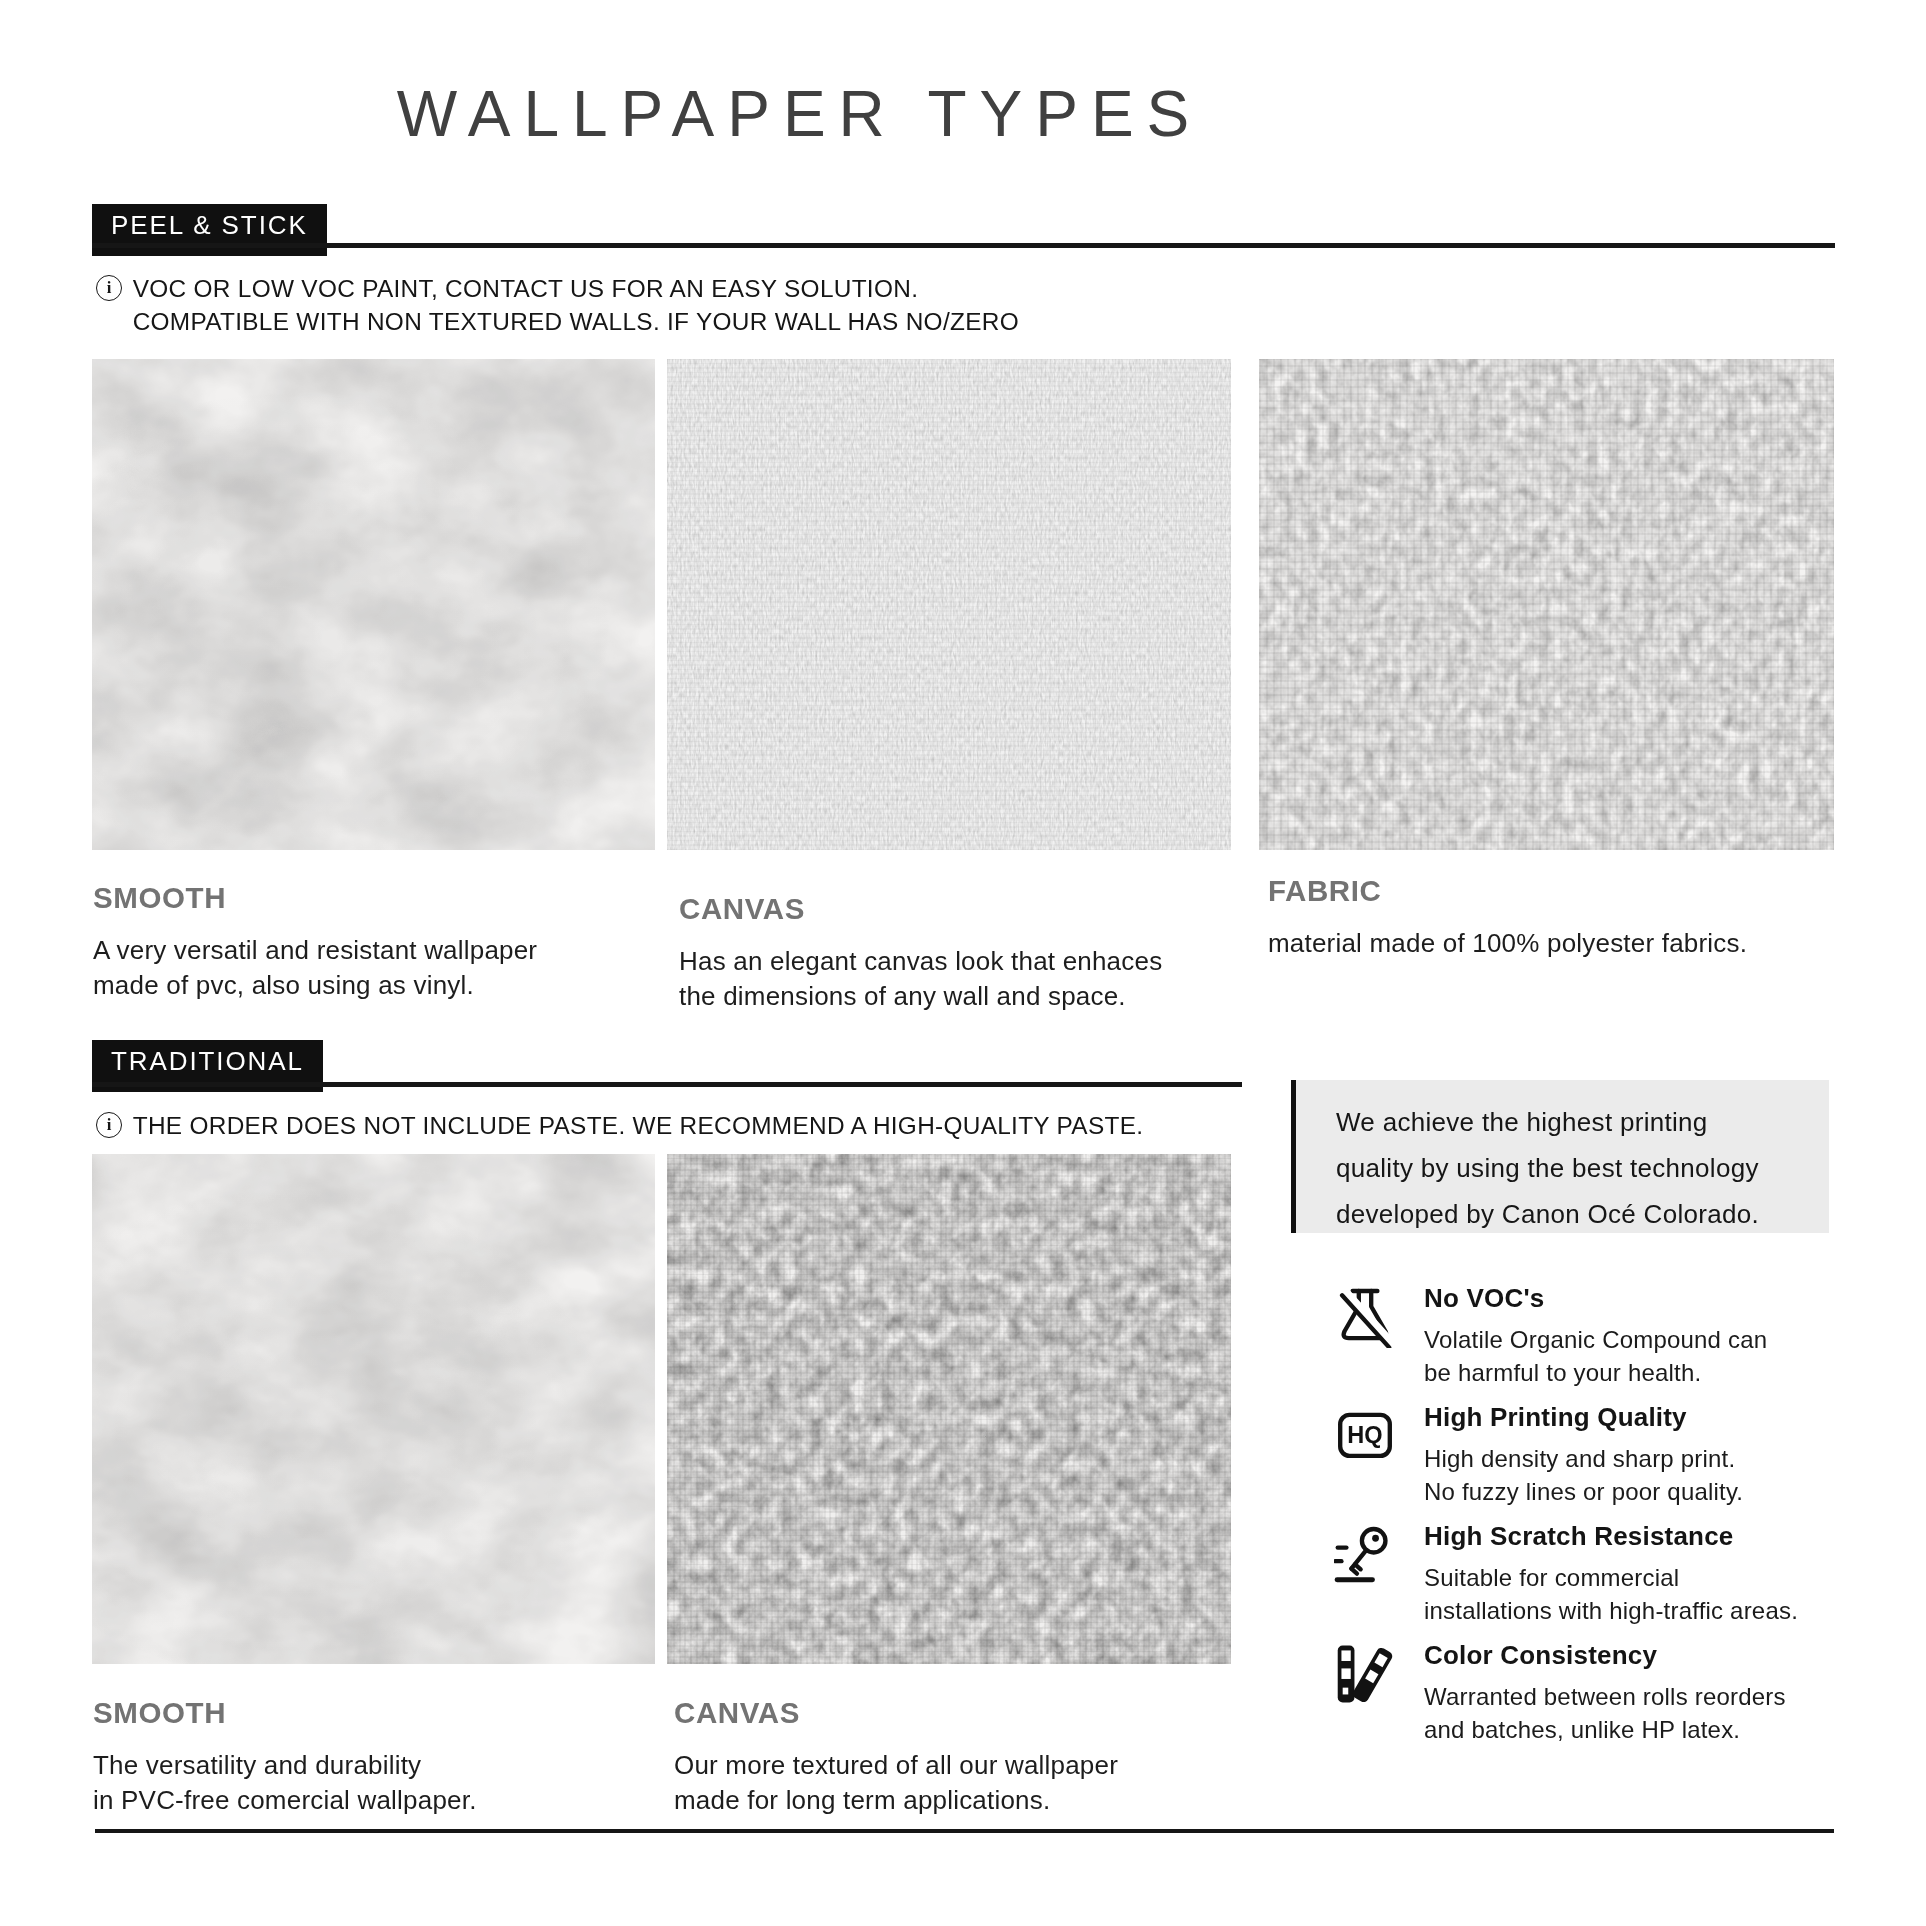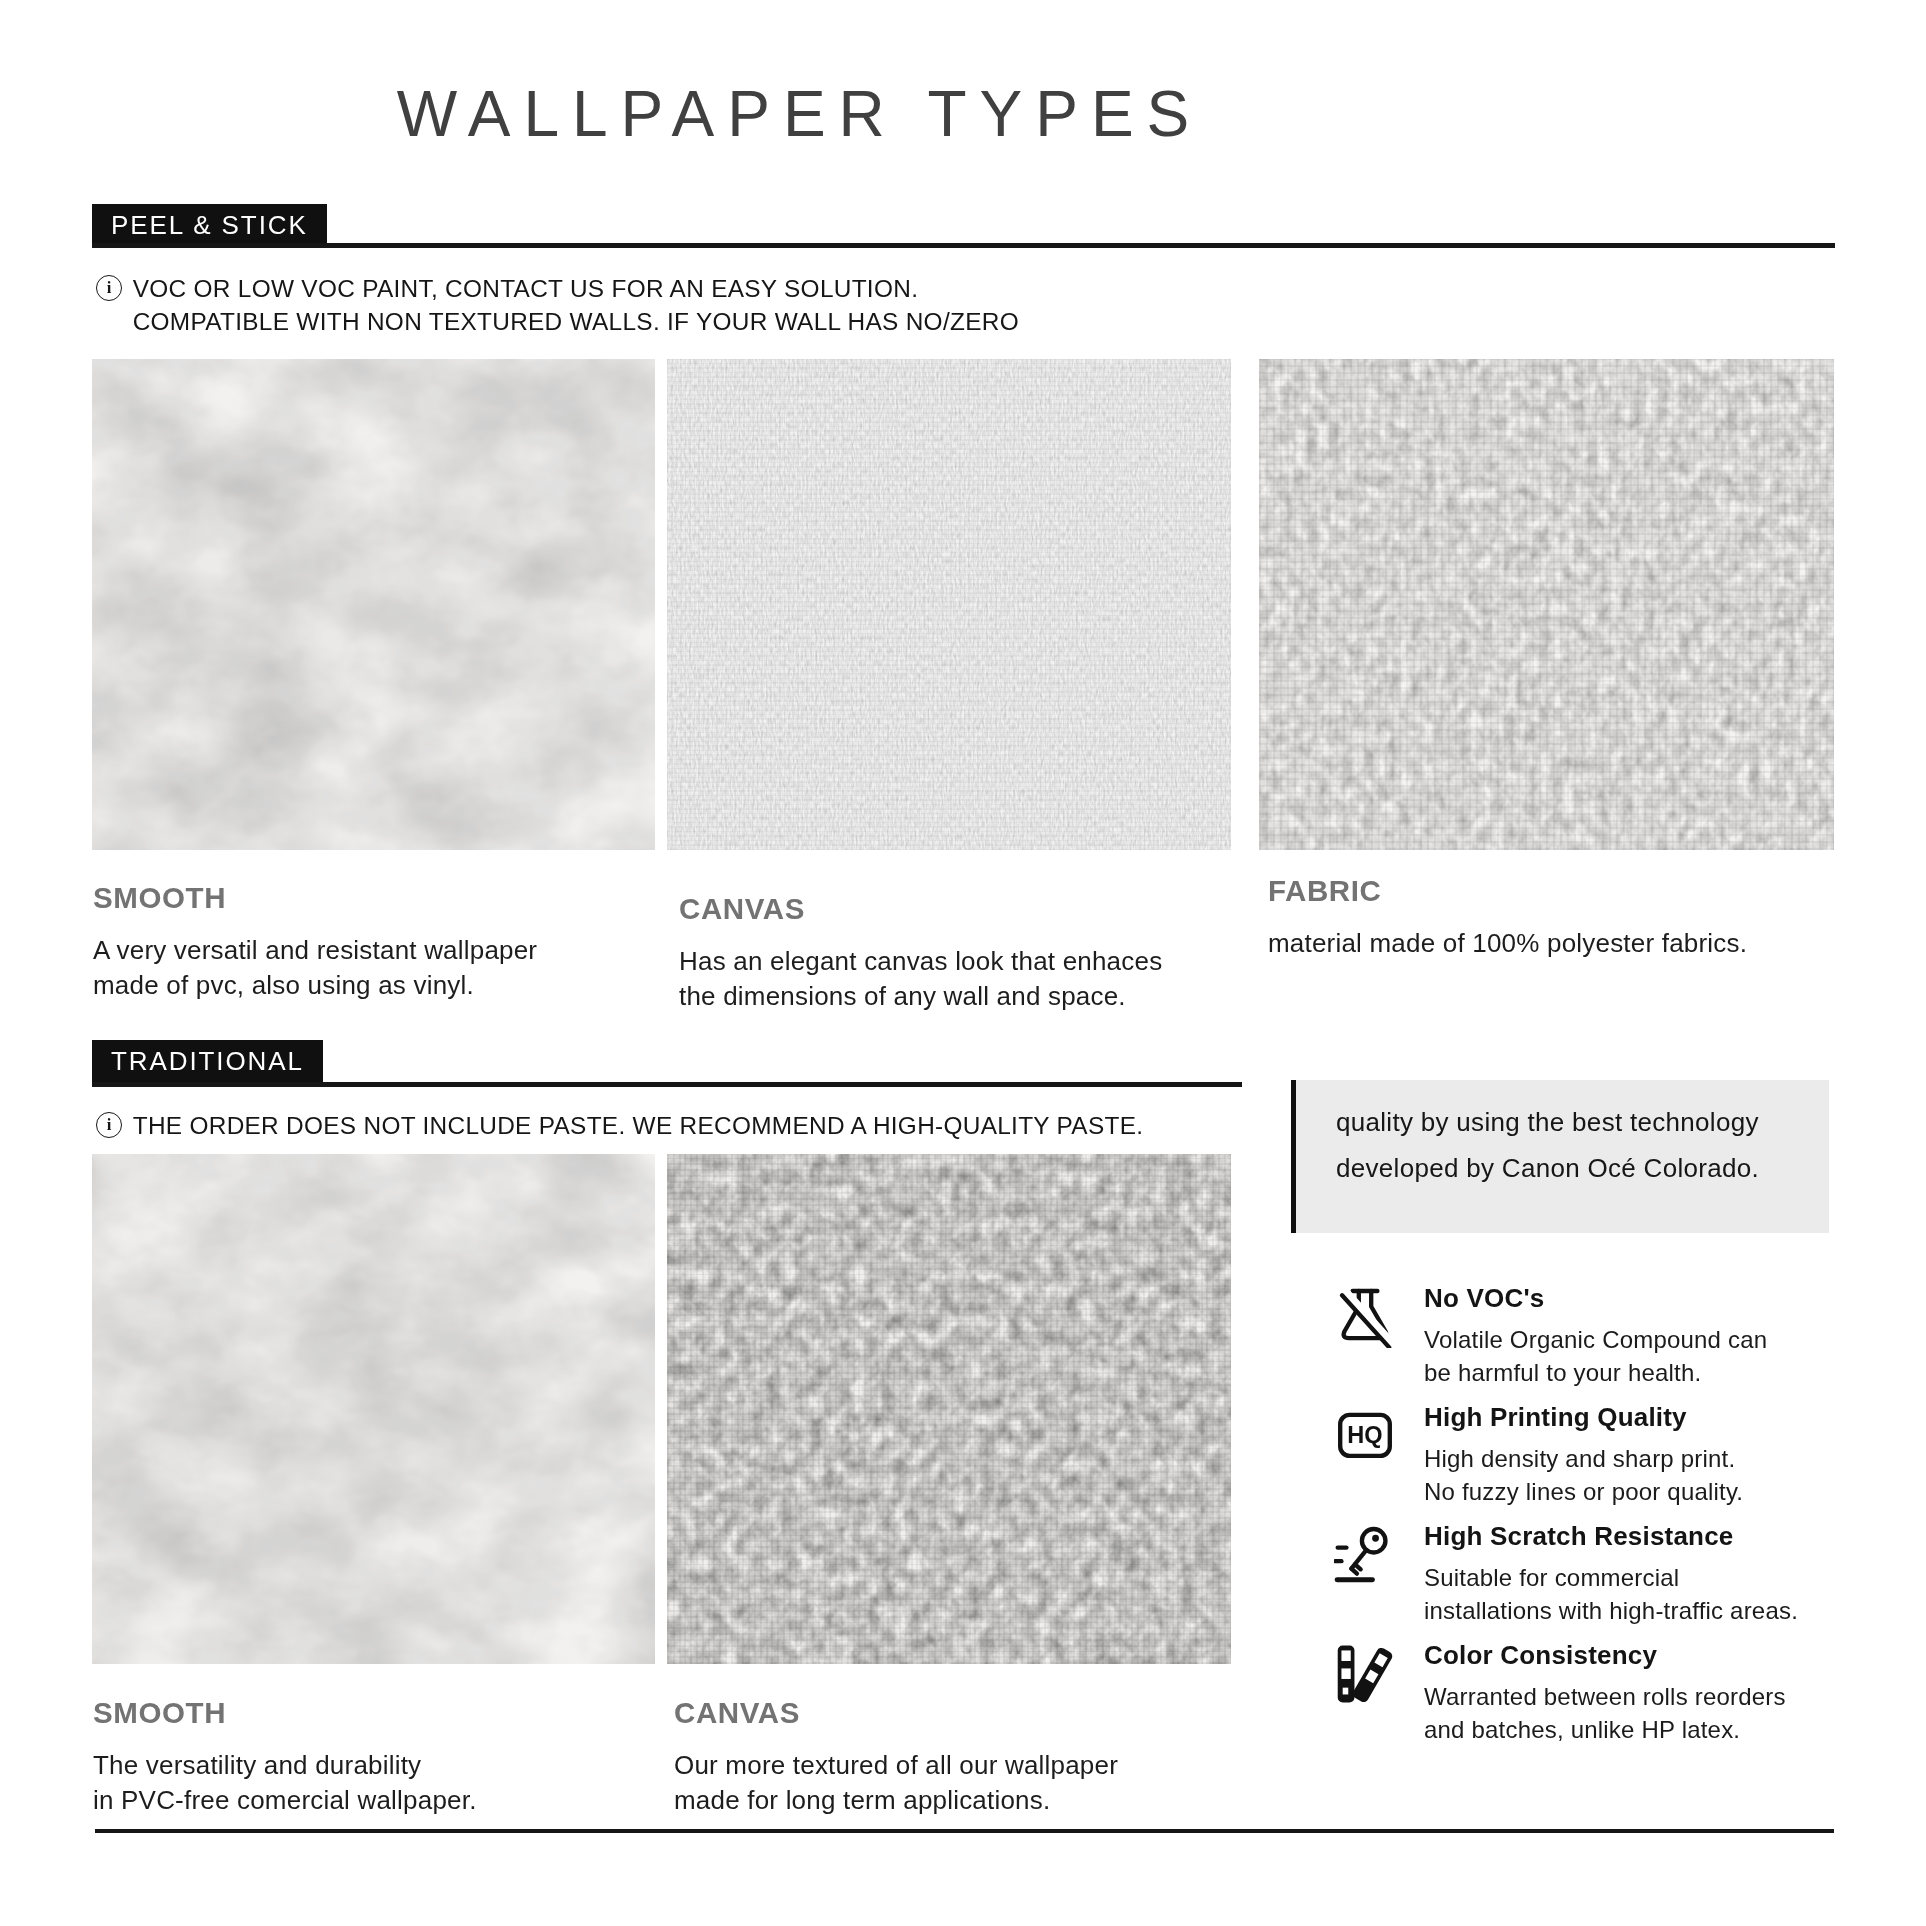--- a/index.html
+++ b/index.html
@@ -8,21 +8,21 @@
     font-family:"Liberation Sans", sans-serif;color:#121212;overflow:hidden;
   }
   .abs{position:absolute;}
   
   .page-title{
     top:77px;left:0;width:1599px;text-align:center;
     font-size:64px;font-weight:300;letter-spacing:13px;color:#404040;white-space:nowrap;
   }
   
   .sec-label{
-    background:#101010;color:#ffffff;height:44px;line-height:42px;
+    background:#101010;color:#ffffff;height:52px;line-height:42px;
     padding:0 19px;font-size:26px;font-weight:500;letter-spacing:1.9px;white-space:nowrap;
   }
   .rule{background:#161616;height:4.5px;}
   
   .info{display:flex;gap:10.3px;font-size:24.4px;font-weight:400;letter-spacing:0.3px;color:#161616;}
   .info-i{
     flex:none;width:24.4px;height:24.4px;border:1.9px solid #161616;border-radius:50%;
     display:flex;align-items:center;justify-content:center;
     font-size:16.7px;font-weight:600;margin-top:2.6px;font-family:"Liberation Serif",serif;
   }
@@ -153,20 +153,21 @@
 </div>
 <div class="abs cap" style="left:674px;top:1696px;width:591px;">
   <h3>CANVAS</h3>
   <div class="d">Our more textured of all our wallpaper</div>
   <div class="d">made for long term applications.</div>
 </div>
 
 <div class="abs panel-bar" style="left:1291px;top:1080px;width:5.8px;height:153px;"></div>
 <div class="abs panel" style="left:1296px;top:1080px;width:533px;height:153px;">
   <div class="panel-text">
+    <div>We achieve the highest printing</div>
     <div>quality by using the best technology</div>
     <div>developed by Canon Océ Colorado.</div>
   </div>
 </div>
 
 <div class="abs features" style="left:1334px;top:1283px;gap:13px;">
 
   <div class="feature">
     <span class="f-icon">
       <svg viewBox="0 0 100 100" fill="none" stroke="#121212" stroke-width="7" stroke-linecap="round" stroke-linejoin="round">

